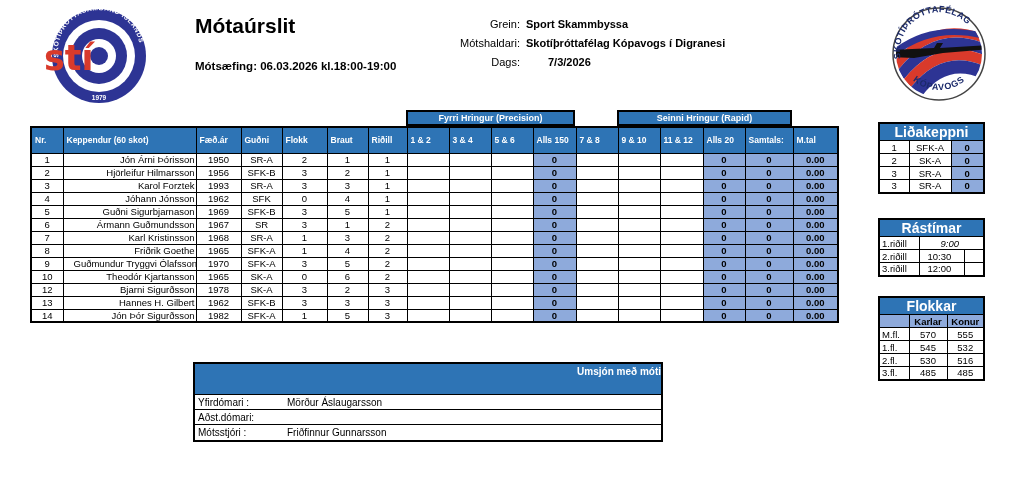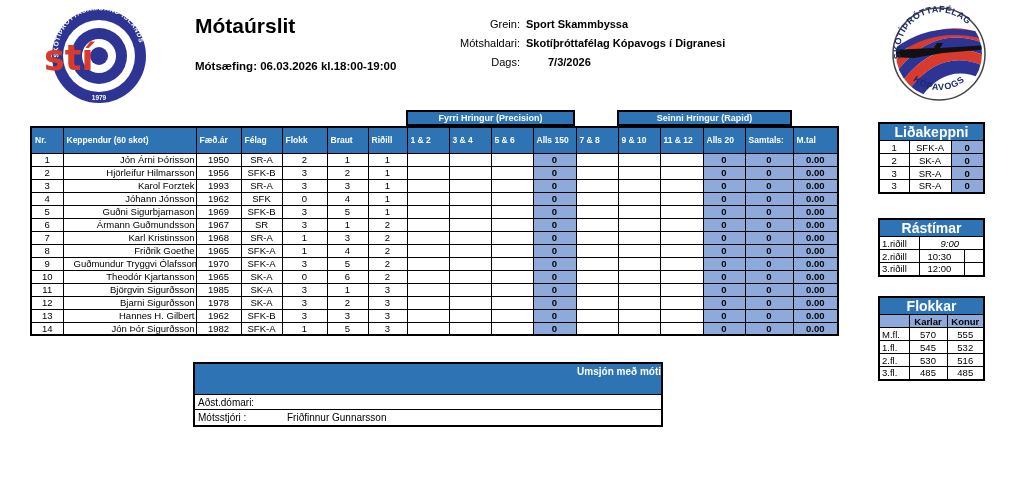--- a/index.html
+++ b/index.html
@@ -149,21 +149,21 @@
         <col style="width:43px">
         <col style="width:42px">
         <col style="width:48px">
       <col style="width:45px">
     </colgroup>
     <thead>
       <tr>
           <th>Nr.</th>
           <th>Keppendur (60 skot)</th>
           <th>Fæð.ár</th>
-          <th>Félag</th>
+          <th>Guðni</th>
           <th>Flokk</th>
           <th>Braut</th>
           <th>Riðill</th>
           <th>1 &amp; 2</th>
           <th>3 &amp; 4</th>
           <th>5 &amp; 6</th>
           <th>Alls 150</th>
           <th>7 &amp; 8</th>
           <th>9 &amp; 10</th>
           <th>11 &amp; 12</th>
@@ -345,39 +345,20 @@
           <td>0.00</td>
         </tr>
         <tr>
           <td>10</td>
           <td>Theodór Kjartansson</td>
           <td>1965</td>
           <td>SK-A</td>
           <td>0</td>
           <td>6</td>
           <td>2</td>
-          <td></td>
-          <td></td>
-          <td></td>
-          <td>0</td>
-          <td></td>
-          <td></td>
-          <td></td>
-          <td>0</td>
-          <td>0</td>
-          <td>0.00</td>
-        </tr>
-        <tr>
-          <td>11</td>
-          <td>Björgvin Sigurðsson</td>
-          <td>1985</td>
-          <td>SK-A</td>
-          <td>3</td>
-          <td>1</td>
-          <td>3</td>
           <td></td>
           <td></td>
           <td></td>
           <td>0</td>
           <td></td>
           <td></td>
           <td></td>
           <td>0</td>
           <td>0</td>
           <td>0.00</td>
@@ -544,20 +525,24 @@
           <td>3.fl.</td>
           <td>485</td>
           <td>485</td>
         </tr>
       </tbody>
   </table>
 
   <div id="officials">
     <div class="off-head">Umsjón með móti</div>
     <div class="off-row">
+      <div class="off-label">Yfirdómari :</div>
+      <div class="off-value">Mörður Áslaugarsson</div>
+    </div>
+    <div class="off-row">
       <div class="off-label">Aðst.dómari:</div>
       <div class="off-value"></div>
     </div>
     <div class="off-row">
       <div class="off-label">Mótsstjóri :</div>
       <div class="off-value">Friðfinnur Gunnarsson</div>
     </div>
   </div>
 
 </div>

